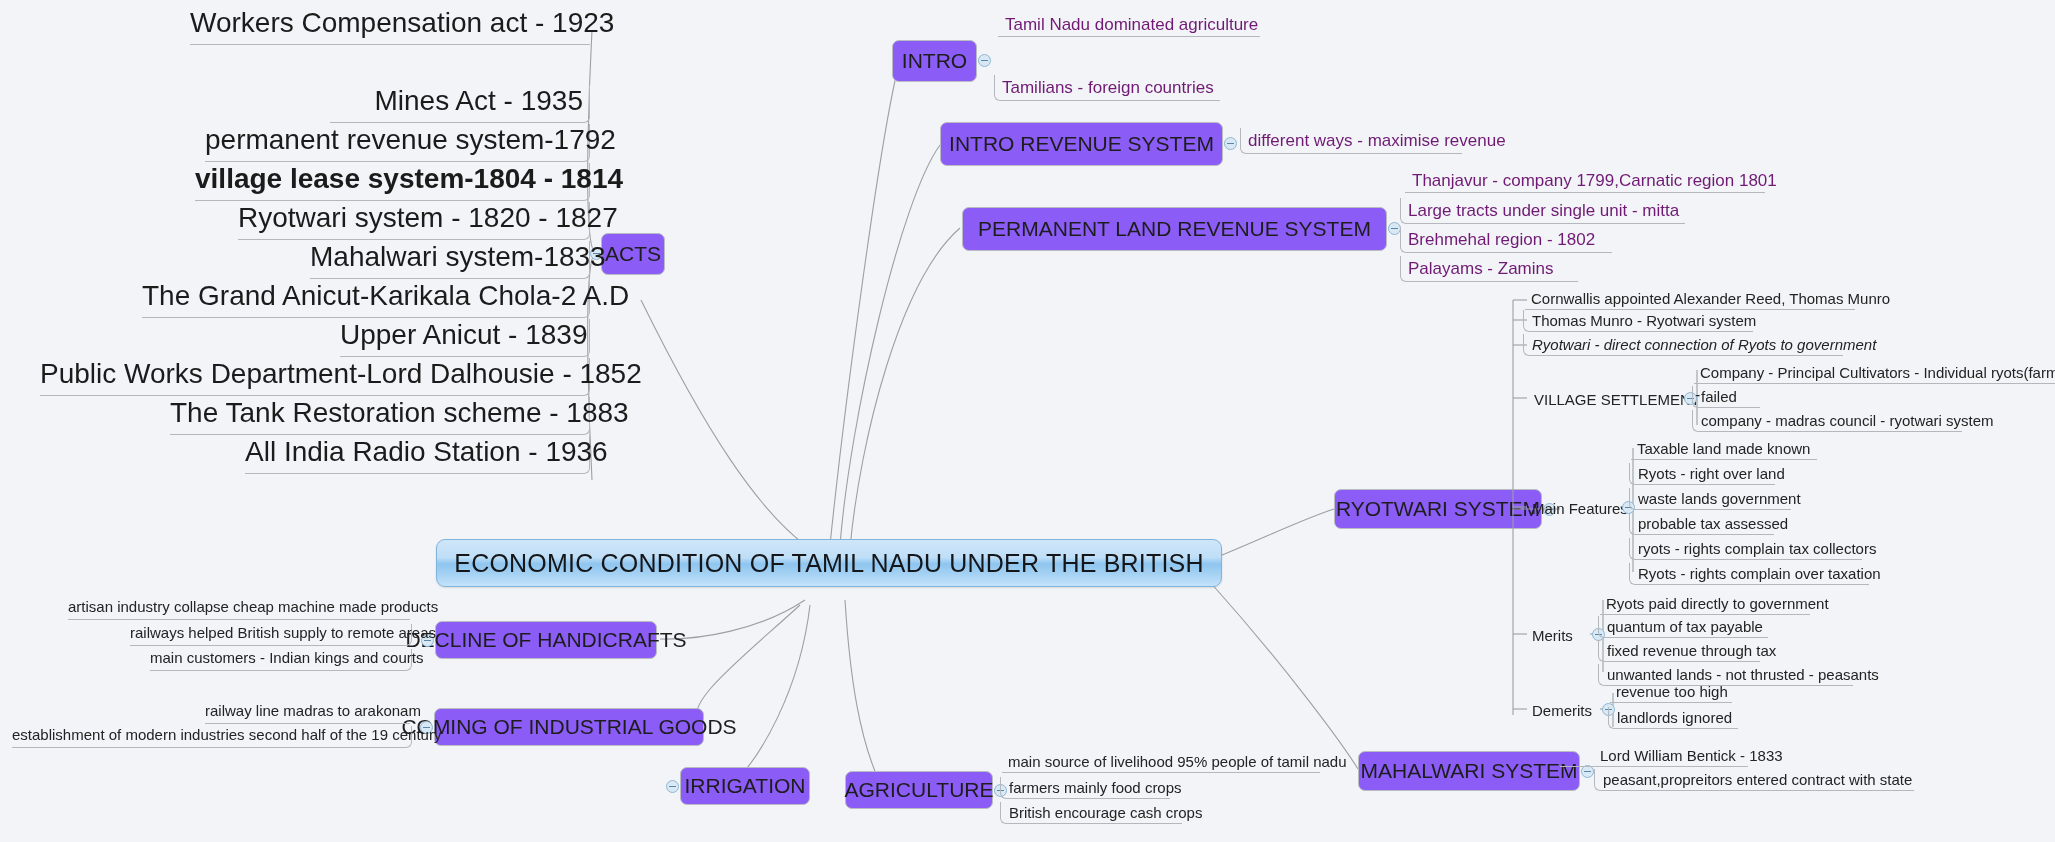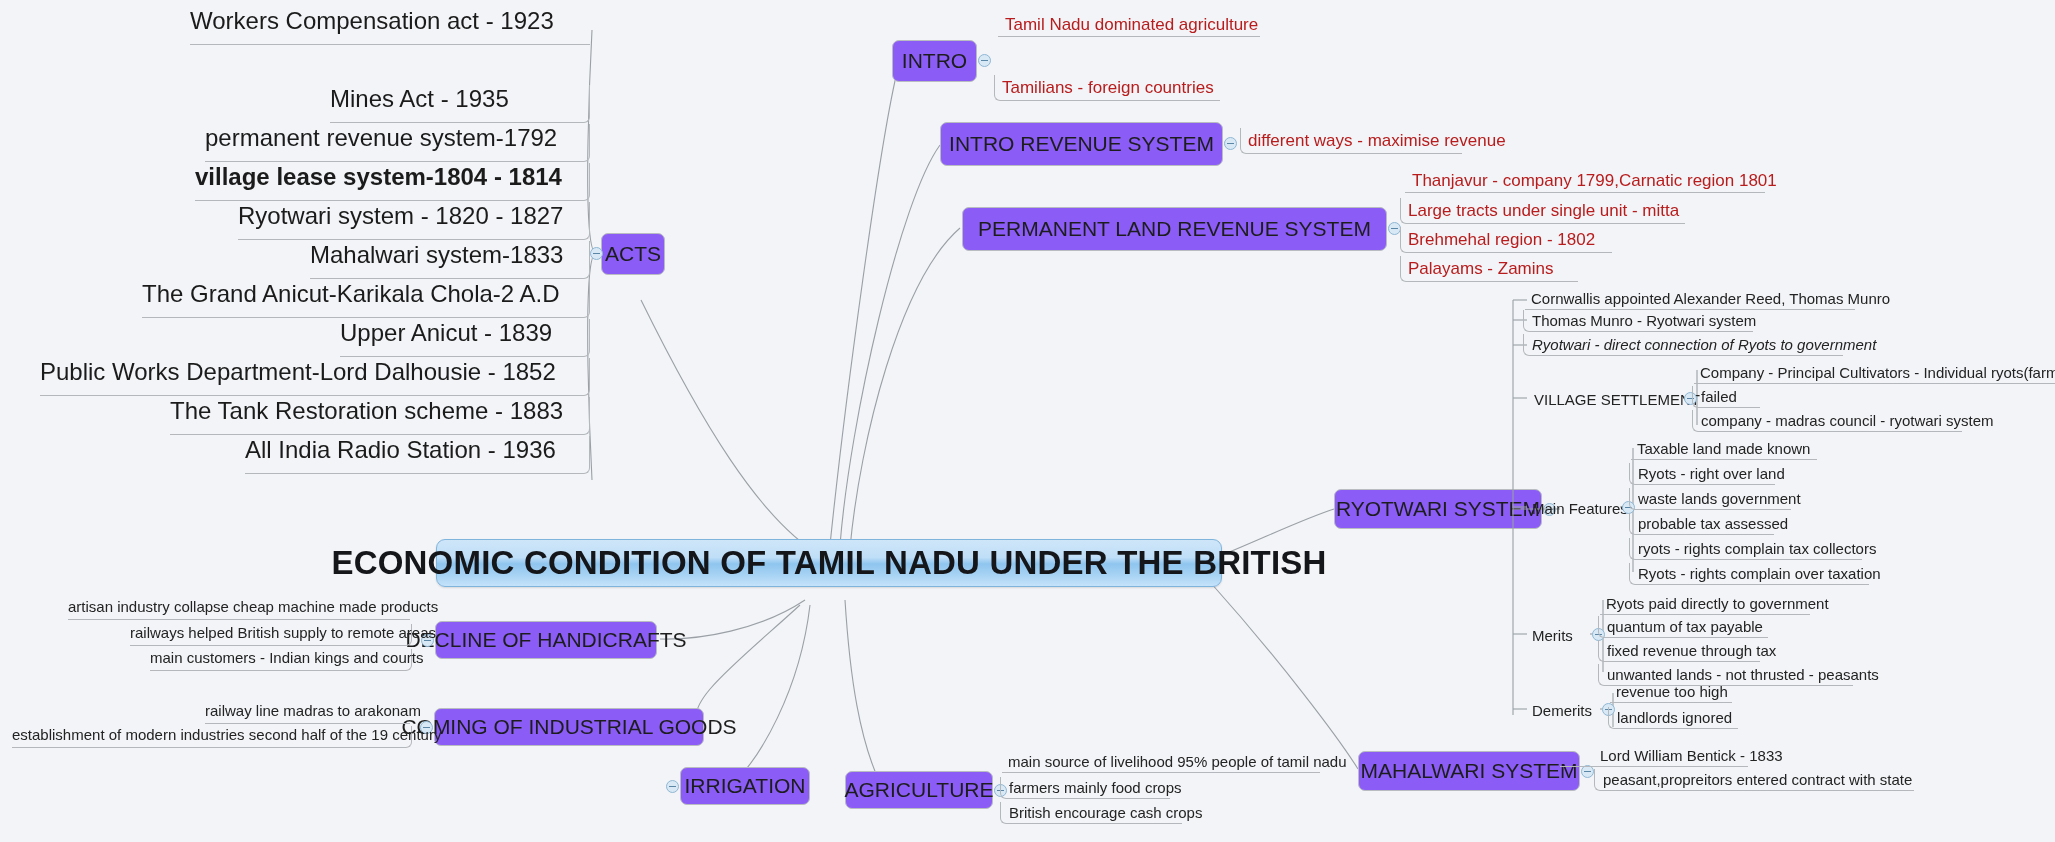--- a/index.html
+++ b/index.html
@@ -33,22 +33,22 @@
     box-sizing: border-box;
     white-space: nowrap;
     color: #1b1b1b;
   }
 
   
   .central {
     background: linear-gradient(to bottom, #cfe6f9 0%, #bfdef7 38%, #8fc5ef 52%, #a6d2f3 75%, #c5e2fa 100%);
     border: 1px solid #7fb4dd;
     border-radius: 9px;
-    font-weight: bold;
-    font-size: 33px;
+    font-weight: normal;
+    font-size: 25px;
     letter-spacing: 0.2px;
     color: #14161a;
     display: flex;
     align-items: center;
     justify-content: center;
     box-shadow: 0 1px 2px rgba(0,0,0,.12);
   }
 
   
   .main-topic {
@@ -59,38 +59,39 @@
     color: #1d1d1d;
     display: flex;
     align-items: center;
     justify-content: center;
     padding: 0 10px;
   }
 
   
   .sub {
     font-size: 17px;
-    color: #b91c1c;
+    color: #701a75;
     display: flex;
     align-items: center;
     padding: 0 7px 0 7px;
     box-sizing: border-box;
   }
   .sub.ul { border-bottom: 1px solid #b4b8bd; }
   .sub.boxed {
     border: 1px solid #b4b8bd;
     border-top: none;
     border-right: none;
     border-left: 1px solid #b4b8bd;
     border-bottom-left-radius: 6px;
   }
   
   .act-leaf {
-    font-size: 24px;
+    font-size: 28px;
     color: #1b1b1b;
+    text-align: right;
     justify-content: flex-end;
     border-bottom: 1px solid #b4b8bd;
     padding-right: 6px;
   }
   .act-leaf.framed {
     border-right: 1px solid #b4b8bd;
     border-bottom-right-radius: 6px;
   }
 
   

